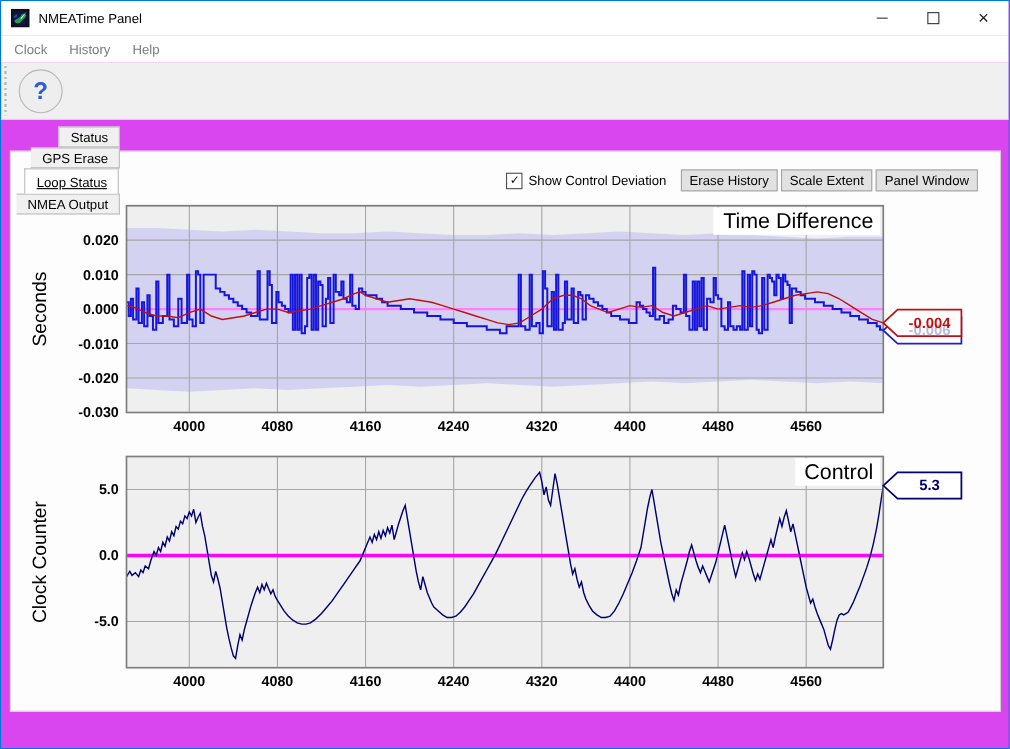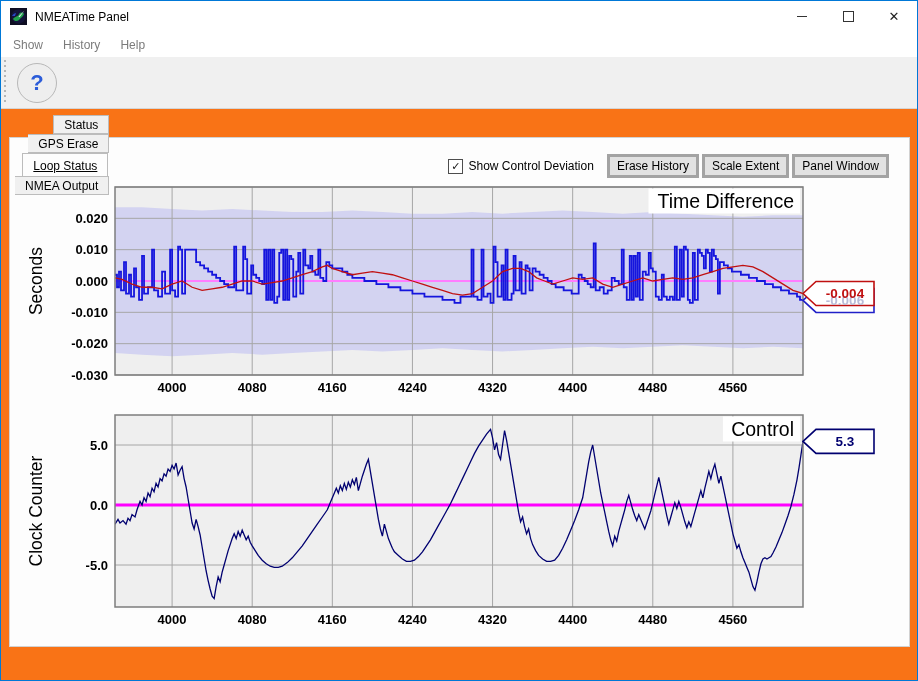--- a/index.html
+++ b/index.html
@@ -1,16 +1,16 @@
 <!DOCTYPE html>
 <html><head>
 <meta charset="utf-8">
 <style>
   html,body{margin:0;padding:0;background:#9a9a9a;}
-  .window{position:relative;width:918px;height:681px;background:#f97316;
+  .window{position:relative;width:918px;height:681px;background:#d946ef;
     border:1px solid #0078d7;box-sizing:border-box;overflow:hidden;
     font-family:"Liberation Sans",sans-serif;}
   .titlebar{position:absolute;left:0;top:0;width:100%;height:31px;background:#ffffff;
     display:flex;align-items:center;}
   .app-icon{margin-left:9px;width:17px;height:17px;flex:0 0 auto;}
   .title-text{margin-left:8px;font-size:12px;color:#000;}
   .win-controls{position:absolute;right:0;top:0;height:31px;display:flex;}
   .win-btn{width:46px;height:31px;display:flex;align-items:center;justify-content:center;color:#222;}
   .glyph-min{width:10px;height:1px;background:#333;}
   .glyph-max{width:9px;height:9px;border:1px solid #333;}
@@ -31,21 +31,21 @@
     background:#f0f0f0;border:1px solid #bcbcbc;border-left:none;white-space:nowrap;}
   .tab:first-child{border-left:1px solid #bcbcbc;}
   .tab.active{height:23px;padding-top:5px;background:#fdfdfd;border:1px solid #bcbcbc;
     border-bottom:none;margin:0 1px;position:relative;z-index:5;text-decoration:underline;}
   .page{position:absolute;left:8px;top:136px;width:901px;height:510px;background:#fdfdfd;
     border:1px solid #d2d2d2;box-sizing:border-box;}
   .ctrl-row{position:absolute;right:20px;top:16px;display:flex;align-items:center;font-size:12px;}
   .checkbox{width:13px;height:13px;border:1px solid #4d4d4d;background:#fff;margin-right:5px;
     display:flex;align-items:center;justify-content:center;font-size:11px;line-height:1;color:#111;}
   .cb-label{margin-right:10px;color:#000;white-space:nowrap;}
-  .btn{border:3px solid #a3a3a3;background:#e2e2e2;font-size:12px;padding:2px 7px;margin-left:3px;
+  .btn{border:1px solid #a3a3a3;background:#e2e2e2;font-size:12px;padding:2px 7px;margin-left:3px;
     color:#000;white-space:nowrap;}
   .ylabel{position:absolute;transform:translate(-50%,-50%) rotate(-90deg);font-size:17.5px;
     color:#000;white-space:nowrap;font-weight:500;}
   svg.chart{position:absolute;overflow:visible;}
 </style>
 </head>
 <body>
 
 <div class="window">
 
@@ -65,21 +65,21 @@
       <div class="win-btn">
           <span class="glyph-max"></span>
         </div>
       <div class="win-btn">
           <span class="glyph-close">✕</span>
         </div>
     </div>
   </div>
 
   <div class="menubar">
-    <span class="menu-item">Show</span>
+    <span class="menu-item">Clock</span>
     <span class="menu-item">History</span>
     <span class="menu-item">Help</span>
   </div>
 
   <div class="toolbar">
     <div class="gripper"></div>
     <div class="help-btn">
         <span>?</span>
       </div>
   </div>

